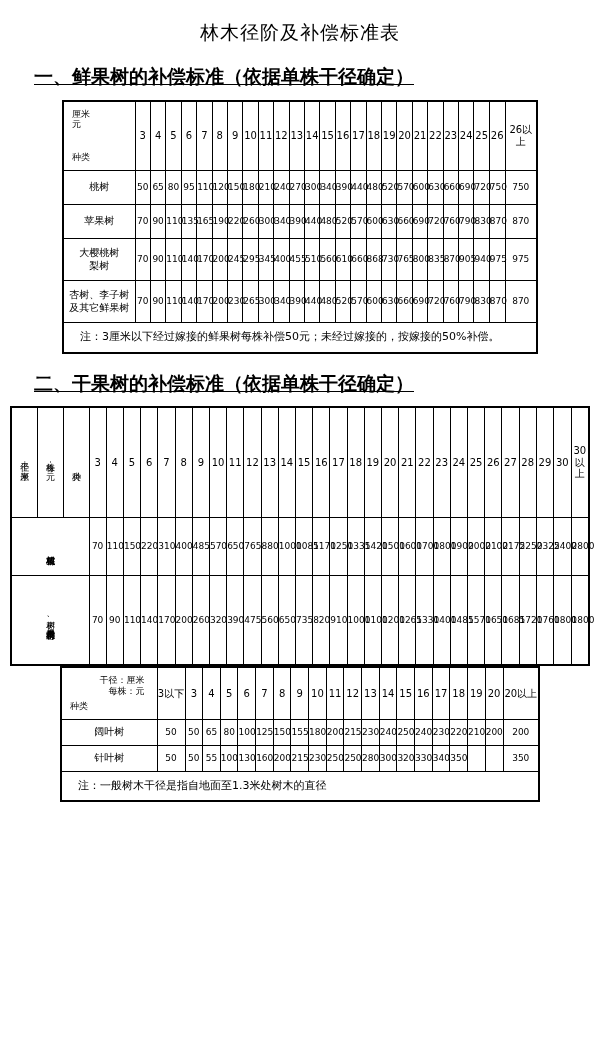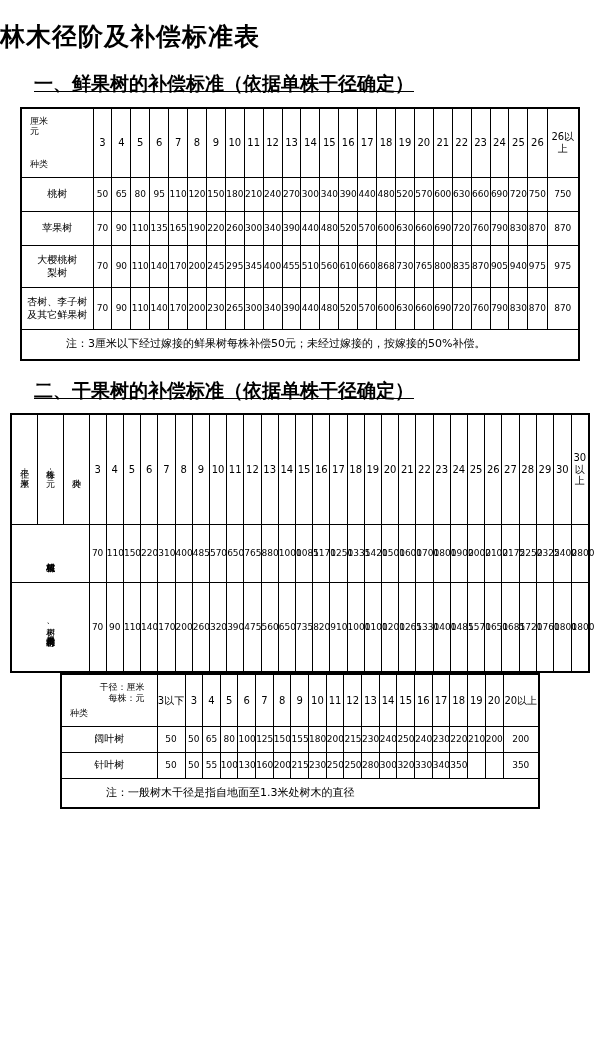--- a/index.html
+++ b/index.html
@@ -13,22 +13,23 @@
     min-height: 1047px;
     font-family: "DejaVu Sans", "Liberation Sans", sans-serif;
     color: #000000;
     position: relative;
   }
   .page {
     width: 600px;
     padding: 10px 0 6px 0;
   }
   .doc-title {
-    font-size: 25px;
-    font-weight: bold;
+    text-align: center;
+    font-size: 19px;
+    font-weight: normal;
     letter-spacing: 1px;
     margin: 10px 0 18px 0;
   }
   .section-heading {
     font-size: 19px;
     font-weight: bold;
     line-height: 1.35;
     margin: 6px 12px 10px 12px;
     text-indent: 22px;
     text-decoration: underline;
@@ -56,25 +57,25 @@
     padding: 3px 2px;
     line-height: 1.25;
   }
   .tbl td.hdr {
     font-size: 10px;
     padding: 2px 0;
   }
   .note td {
     text-align: left;
     font-size: 11px;
-    padding: 6px 10px 6px 44px;
+    padding: 6px 10px 6px 16px;
     line-height: 1.5;
   }
   
-  #t1 { width: 560px; }
+  #t1 { width: 476px; }
   #t1 td.lbl { width: 72px; height: 34px; }
   #t1 .corner { height: 70px; position: relative; }
   .corner-inner {
     position: relative;
     width: 100%; height: 100%;
     text-align: left;
     font-size: 9px;
     line-height: 1.2;
   }
   .corner-top { position: absolute; top: 4px; left: 6px; text-align: left; }

